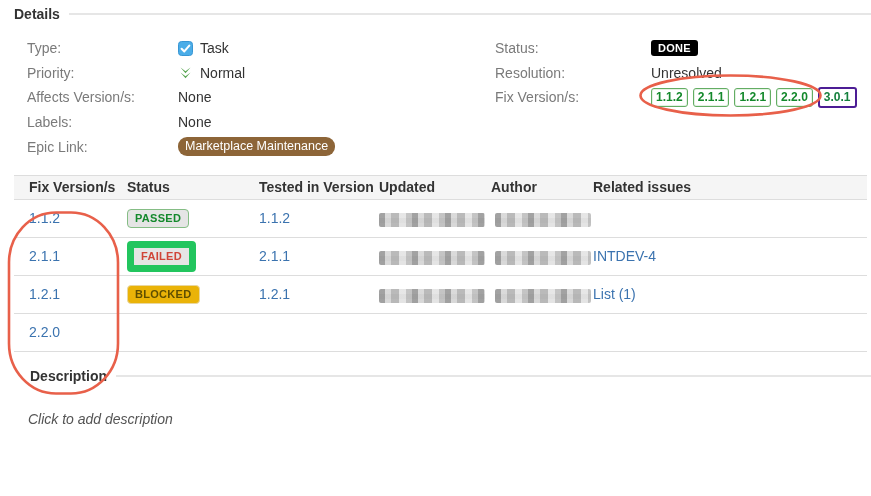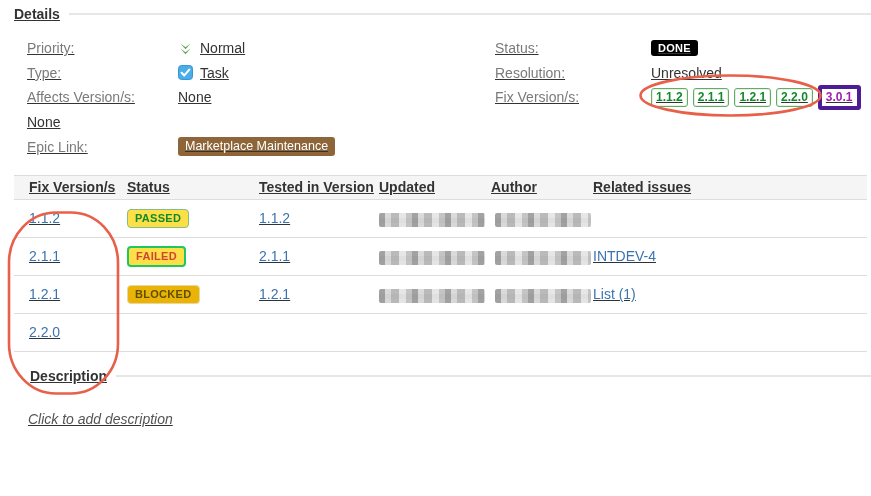--- a/index.html
+++ b/index.html
@@ -3,21 +3,21 @@
 <meta charset="utf-8">
 <style>
   * { margin: 0; padding: 0; box-sizing: border-box; }
   html, body { background: #fff; }
   body {
     width: 871px; height: 496px;
     font-family: "Liberation Sans", sans-serif;
     font-size: 14px; color: #333;
     overflow: hidden;
   }
-  .page { position: relative; width: 871px; height: 496px; padding: 6px 0 0 14px; text-decoration: underline; }
+  .page { position: relative; width: 871px; height: 496px; padding: 6px 0 0 14px; }
 
   
   .section-header { display: flex; align-items: center; height: 16px; }
   .section-title { font-weight: bold; color: #333; font-size: 14px; white-space: nowrap; }
   .section-rule { flex: 1; height: 2px; background: #e6e6e6; margin-left: 9px; }
 
   
   .details-grid { display: flex; margin-top: 14px; }
   .details-col-left  { width: 481px; padding-left: 13px; }
   .details-col-right { flex: 1; }
@@ -25,50 +25,50 @@
   .detail-label { color: #7a7a7a; }
   .details-col-left  .detail-label { width: 151px; }
   .details-col-right .detail-label { width: 156px; }
   .detail-value { color: #333; display: flex; align-items: center; }
 
   .type-icon { width: 15px; height: 15px; margin-right: 7px; display: inline-block; }
   .prio-icon { width: 15px; height: 15px; margin-right: 7px; display: inline-block; }
 
   .epic-badge {
     background: #8d6538; color: #fff; font-size: 12.5px;
-    padding: 2px 7px 3px; border-radius: 3px; line-height: 14px;
+    padding: 2px 7px 3px; border-radius: 9px; line-height: 14px;
   }
   .done-badge {
     background: #000000; color: #fff; font-weight: bold; font-size: 11px;
     letter-spacing: .3px; padding: 2px 7px; border-radius: 3px; line-height: 12px;
   }
   .pill-row { display: flex; align-items: center; gap: 5px; }
   .version-pill {
     display: inline-block; font-weight: bold; font-size: 12px; line-height: 13px;
     padding: 2px 4px; border-radius: 3px; background: #fff; text-decoration: none;
   }
   .version-pill.green { color: #14892c; border: 1px solid #63ad63; box-shadow: inset 0 0 0 1px #e4f2e4; }
-  .version-pill.gray  { color: #a21caf;    border: 4px solid #4c1d95; }
+  .version-pill.gray  { color: #15803d;    border: 2px solid #4c1d95; }
 
   
   .test-table { margin-top: 16px; width: 853px; border-collapse: collapse; table-layout: fixed; }
   .test-table thead th {
     background: #f5f5f5; text-align: left; font-weight: bold; font-size: 14px; color: #333;
     height: 24px; border-top: 1px solid #ddd; border-bottom: 1px solid #ddd; overflow: hidden; white-space: nowrap;
   }
   .test-table th.c1, .test-table td.c1 { padding-left: 15px; }
   .test-table tbody td { height: 38px; border-bottom: 1px solid #ddd; vertical-align: middle; overflow: hidden; white-space: nowrap; }
   a.vlink, a.ilink { color: #3b73af; text-decoration: none; }
 
   .test-badge {
     display: inline-block; font-weight: bold; font-size: 11px; letter-spacing: .3px;
-    padding: 2px 7px; border-radius: 4px; line-height: 13px; background: #fde047;
+    padding: 2px 7px; border-radius: 4px; line-height: 13px; background: #e5e5e5;
   }
   .test-badge.passed  { color: #14892c; border: 1px solid #85bd85; }
-  .test-badge.failed  { color: #d04437; border: 2px solid #22c55e; }
+  .test-badge.failed  { color: #d04437; border: 7px solid #22c55e; }
   .test-badge.blocked { color: #5f4e00; border: 1px solid #e9d7a0; background: #eab308; }
 
   .redacted {
     display: inline-block; height: 14px; border-radius: 2px; vertical-align: middle;
     background-image:
       repeating-linear-gradient(90deg, rgba(150,150,150,.85) 0 6px, rgba(215,215,215,.8) 6px 12px, rgba(178,178,178,.85) 12px 20px, rgba(230,230,230,.8) 20px 27px, rgba(190,190,190,.85) 27px 33px),
       repeating-linear-gradient(0deg, #dcdcdc 0 4px, #c6c6c6 4px 9px, #e8e8e8 9px 14px);
     filter: blur(.6px);
   }
   .redacted.updated { width: 106px; margin-right: 10px; }
@@ -86,49 +86,50 @@
 
 <div class="page">
 
   <div class="section-header">
     <span class="section-title">Details</span>
     <span class="section-rule"></span>
   </div>
 
   <div class="details-grid">
     <div class="details-col-left">
+      <div class="detail-row">
+        <span class="detail-label">Type:</span>
+        <span class="detail-value">
+          <span class="type-icon">
+            <svg width="15" height="15" viewBox="0 0 15 15">
+                <rect x="0.5" y="0.5" width="14" height="14" rx="3" fill="#4bade8" stroke="#3896d4"></rect>
+                <path d="M3.6 7.8 L6.3 10.4 L11.3 4.6" fill="none" stroke="#fff" stroke-width="2.1" stroke-linecap="round" stroke-linejoin="round"></path>
+              </svg>
+          </span>
+          <span>Task</span>
+        </span>
+      </div>
       <div class="detail-row">
         <span class="detail-label">Priority:</span>
         <span class="detail-value">
           <span class="prio-icon">
             <svg width="15" height="15" viewBox="0 0 15 15">
                 <path d="M2.5 2.5 L7.5 6.2 L12.5 2.5 L7.5 8.2 Z" fill="#57a550"></path>
                 <path d="M2.5 7.5 L7.5 11.2 L12.5 7.5 L7.5 13.2 Z" fill="#57a550"></path>
               </svg>
           </span>
           <span>Normal</span>
         </span>
       </div>
       <div class="detail-row">
-        <span class="detail-label">Type:</span>
-        <span class="detail-value">
-          <span class="type-icon">
-            <svg width="15" height="15" viewBox="0 0 15 15">
-                <rect x="0.5" y="0.5" width="14" height="14" rx="3" fill="#4bade8" stroke="#3896d4"></rect>
-                <path d="M3.6 7.8 L6.3 10.4 L11.3 4.6" fill="none" stroke="#fff" stroke-width="2.1" stroke-linecap="round" stroke-linejoin="round"></path>
-              </svg>
-          </span>
-          <span>Task</span>
-        </span>
-      </div>
-      <div class="detail-row">
         <span class="detail-label">Affects Version/s:</span>
         <span class="detail-value">None</span>
       </div>
       <div class="detail-row">
+        <span class="detail-label">Labels:</span>
         <span class="detail-value">None</span>
       </div>
       <div class="detail-row">
         <span class="detail-label">Epic Link:</span>
         <span class="detail-value">
           <span class="epic-badge">Marketplace Maintenance</span>
         </span>
       </div>
     </div>
 

